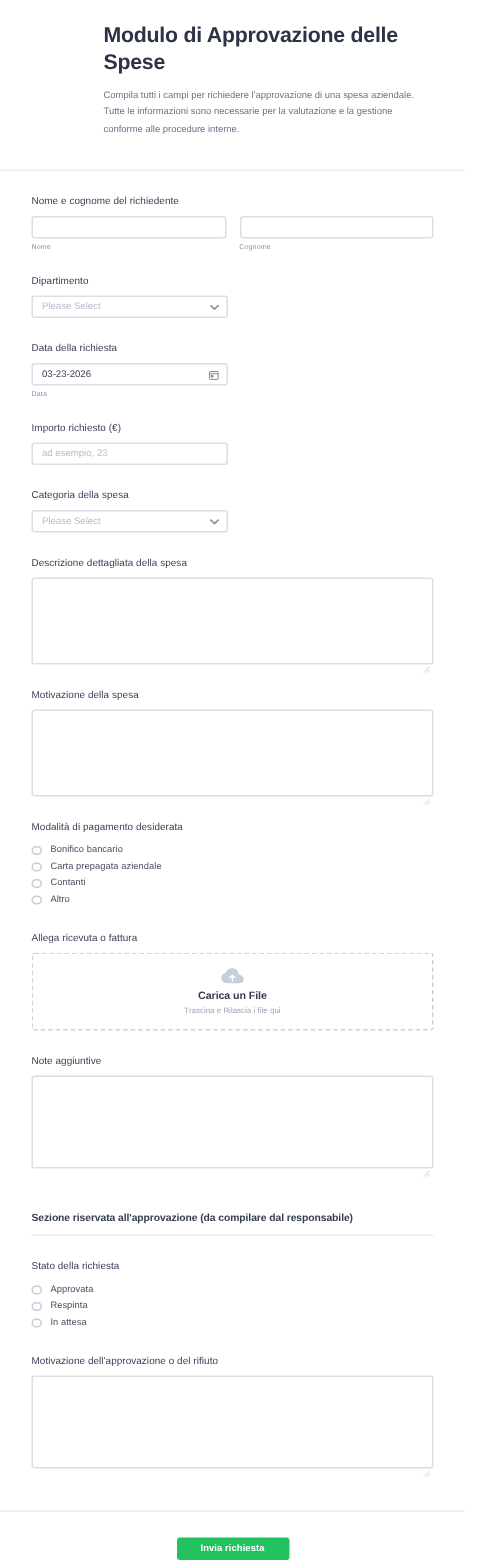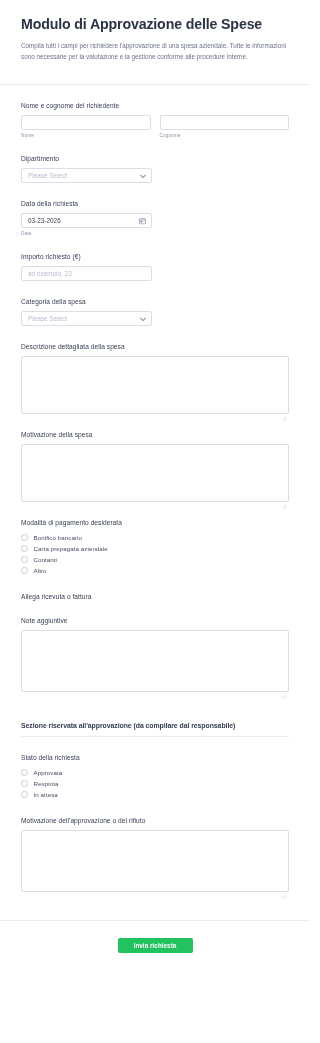--- a/index.html
+++ b/index.html
@@ -12,21 +12,21 @@
   }
   .page {
     position: relative;
     width: 310px;
     min-height: 1043px;
     background: #ffffff;
     overflow: hidden;
   }
 
   
-  .header { padding: 16px 21px 12px 21px; }
+  .header { padding: 16px 21px 12px 21px; margin-left: 48px; }
   .form-title {
     font-size: 14.2px;
     font-weight: bold;
     color: #2c3345;
     letter-spacing: -0.15px;
     line-height: 1.25;
   }
   .form-subtitle {
     margin-top: 6px;
     font-size: 6.3px;
@@ -351,20 +351,30 @@
         </div>
         <div class="radio-row">
           <span class="radio-dot"></span>
           <span class="radio-label">Altro</span>
         </div>
       </div>
     </div>
 
     <div class="field">
       <span class="label">Allega ricevuta o fattura</span>
+      <div class="upload-box">
+        <span class="cloud-ico">
+          <svg width="16" height="12" viewBox="0 0 32 24" xmlns="http://www.w3.org/2000/svg">
+            <path d="M8.4 21 C4.3 21 1 17.9 1 14.1 C1 10.7 3.6 7.9 7 7.4 C8 3.7 11.5 1 15.6 1 C20.3 1 24.2 4.6 24.6 9.2 C28.2 9.6 31 12.5 31 16 C31 19.8 27.8 21 24 21 Z" fill="#c6cddd"></path>
+            <path d="M16 18.2 L16 10.2 M16 10.2 L12.7 13.5 M16 10.2 L19.3 13.5" stroke="#ffffff" stroke-width="1.9" stroke-linecap="round" stroke-linejoin="round" fill="none"></path>
+          </svg>
+        </span>
+        <div class="upload-title">Carica un File</div>
+        <div class="upload-sub">Trascina e Rilascia i file qui</div>
+      </div>
     </div>
 
     <div class="field">
       <span class="label">Note aggiuntive</span>
       <div class="ta-wrap">
         <textarea class="ta h-note" placeholder="" style=""></textarea>
         <span class="resize-grip">
           <svg width="5" height="5" viewBox="0 0 5 5" xmlns="http://www.w3.org/2000/svg">
             <path d="M4.5 0.5 L0.5 4.5 M4.5 2.6 L2.6 4.5" stroke="#c6c9d5" stroke-width="0.6"></path>
           </svg>

